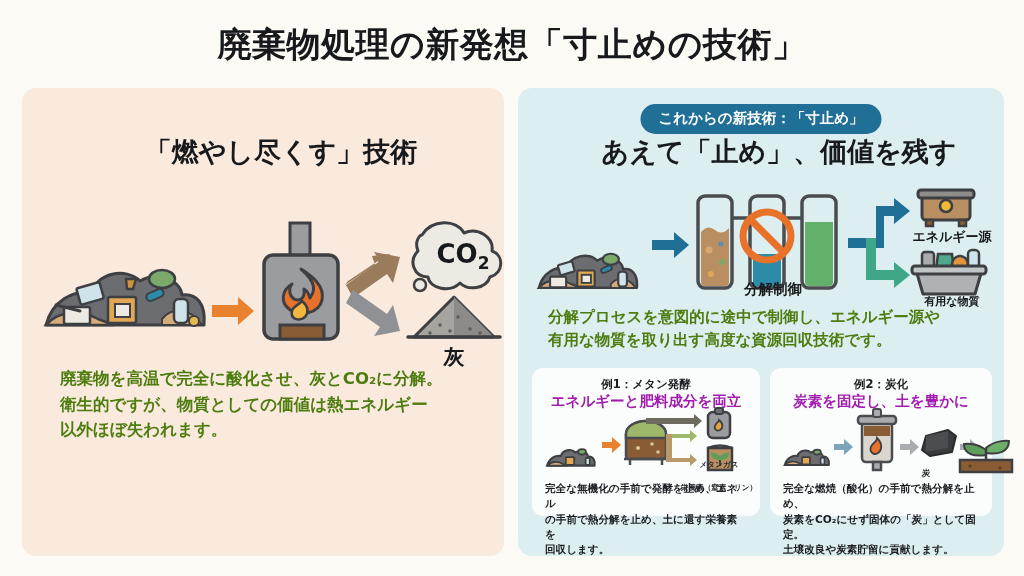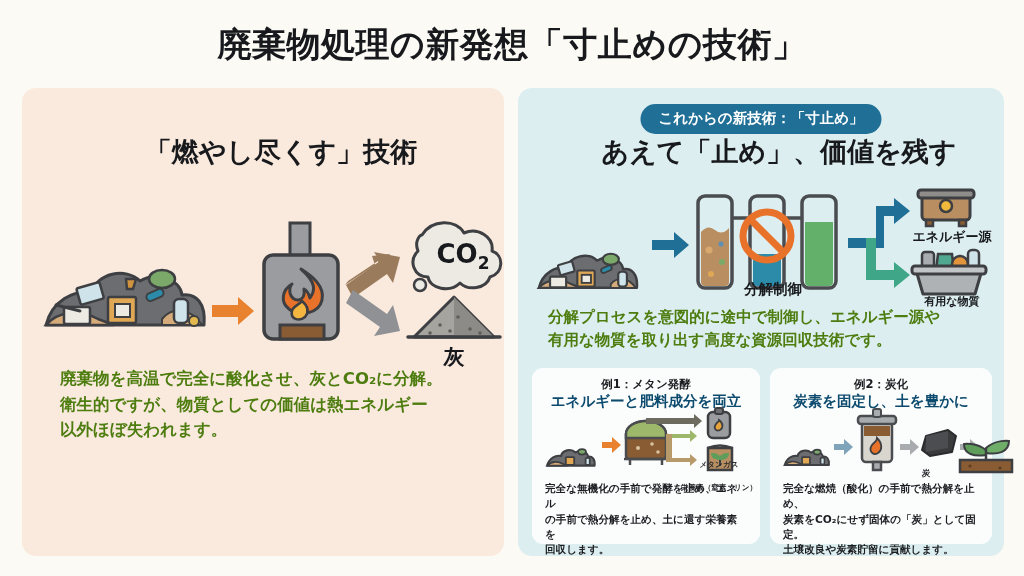--- a/index.html
+++ b/index.html
@@ -54,33 +54,33 @@
   .body-text {
     position: absolute;
     font-size: 16.5px; font-weight: 700; line-height: 1.55;
     color: #4d7c0f; white-space: pre-line;
   }
   .left-body  { top: 278px; left: 38px; width: 420px; }
   .right-body { top: 218px; left: 30px; width: 432px; font-size: 15.5px; line-height: 1.5; }
 
   
   .card {
-    position: absolute; top: 280px; height: 176px;
+    position: absolute; top: 280px; height: 148px;
     background: #fbfdfd; border-radius: 11px; padding-left: 48px;
   }
   .card-1 { left: 14px;  width: 228px; }
   .card-2 { left: 252px; width: 222px; }
 
   .card-eyebrow {
     position: absolute; top: 9px; left: 0; width: 100%;
     text-align: center; font-size: 11.5px; font-weight: 700; color: #1b1d20;
   }
   .card-title {
     position: absolute; top: 24px; left: 0; width: 100%;
-    text-align: center; font-size: 14.5px; font-weight: 700; color: #0c4a6e;
+    text-align: center; font-size: 14.5px; font-weight: 700; color: #a21caf;
     white-space: nowrap;
   }
   .card-figure { position: absolute; top: 44px; left: 0; width: 100%; height: 64px; }
   .card-body {
     position: absolute; left: 13px; width: calc(100% - 26px); top: 113px;
     font-size: 10.6px; font-weight: 700; line-height: 1.45; color: #1b1d20;
     white-space: pre-line;
   }
   .card-minilabel {
     position: absolute; font-size: 7.6px; font-weight: 700; color: #2a2c2f;

